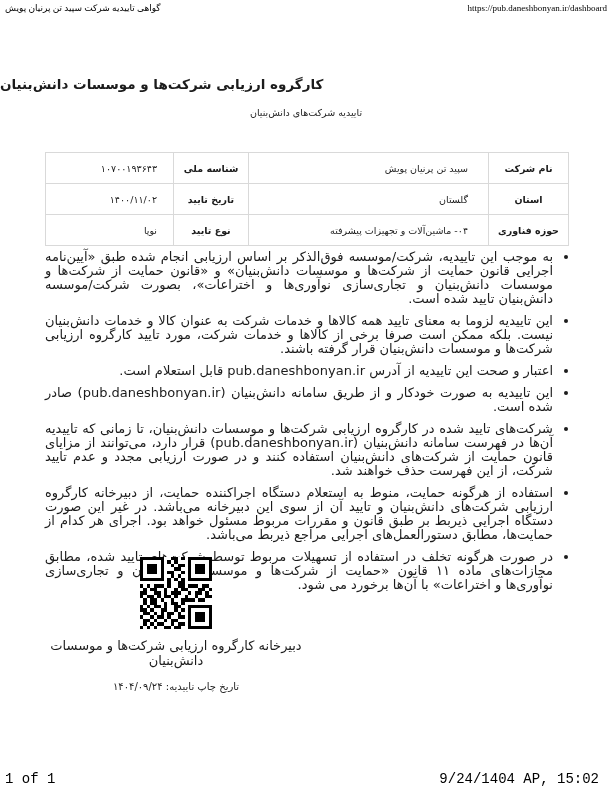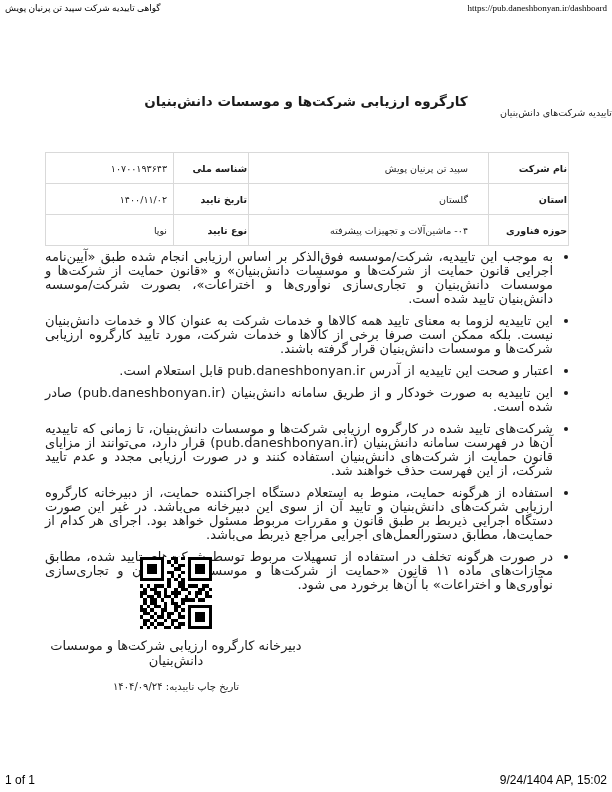--- a/index.html
+++ b/index.html
@@ -1,34 +1,34 @@
 <!DOCTYPE html>
 <html><head>
 <meta charset="utf-8">
 <style>
   html,body{margin:0;padding:0;background:#fff;}
   .page{position:relative;width:612px;height:792px;background:#ffffff;margin:0 auto;
         font-family:"DejaVu Sans",sans-serif;color:#1c1c1c;overflow:hidden;}
   .print-header{position:absolute;top:3px;left:5px;right:5px;display:flex;
         justify-content:space-between;align-items:flex-start;
         font-family:"Liberation Serif","DejaVu Sans",serif;font-size:9px;color:#000;}
-  .print-footer{position:absolute;bottom:5px;left:5px;right:5px;display:flex;
+  .print-footer{position:absolute;bottom:5px;left:5px;right:13px;display:flex;
         justify-content:space-between;
-        font-family:Liberation Sans, sans-serif;font-size:12px;color:#000;}
+        font-family:Liberation Mono, monospace;font-size:14px;color:#000;}
   .bismillah{position:absolute;top:57px;left:0;right:0;text-align:center;font-size:9.5px;}
-  .doc-title{position:absolute;top:76px;left:0;right:0;text-align:center;
-        font-size:13.5px;font-weight:bold;letter-spacing:0;margin-top:17px;}
-  .doc-subtitle{position:absolute;top:107px;left:0;right:0;font-size:9.5px;}
+  .doc-title{position:absolute;top:76px;left:0;right:0;text-align:left;
+        font-size:13.5px;font-weight:bold;letter-spacing:0;}
+  .doc-subtitle{position:absolute;top:107px;left:0;right:0;text-align:center;font-size:9.5px;}
   table.info{position:absolute;top:152px;left:45px;width:523px;border-collapse:collapse;
         direction:rtl;table-layout:fixed;}
   table.info td{border:1px solid #d9d9d9;height:28px;font-size:9.5px;vertical-align:middle;
         overflow:hidden;white-space:nowrap;}
-  td.lbl{font-weight:bold;text-align:right;}
+  td.lbl{font-weight:bold;text-align:center;}
   td.v1{text-align:right;padding-right:20px;}
-  td.v2{text-align:right;padding-right:6px;}
+  td.v2{text-align:right;padding-right:16px;}
   ul.terms{position:absolute;top:250px;left:45px;right:45px;margin:0;
         padding:0 14px 0 0;direction:rtl;text-align:justify;
         font-size:13px;line-height:14px;list-style:disc outside;}
   ul.terms li{margin-bottom:8px;}
   .qr-block{position:absolute;top:557px;left:40px;width:272px;text-align:center;direction:rtl;}
   .qr{width:72px;height:72px;margin:0 auto;display:grid;
         grid-template-columns:repeat(21,1fr);grid-template-rows:repeat(21,1fr);background:#fff;}
   .qr div{width:100%;height:100%;}
   .qr div.on{background:#000;}
   .secretariat{margin-top:9px;font-size:13px;}

